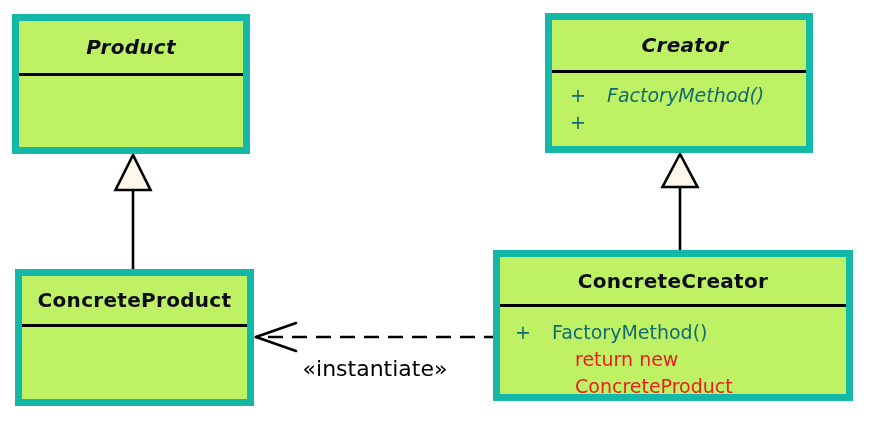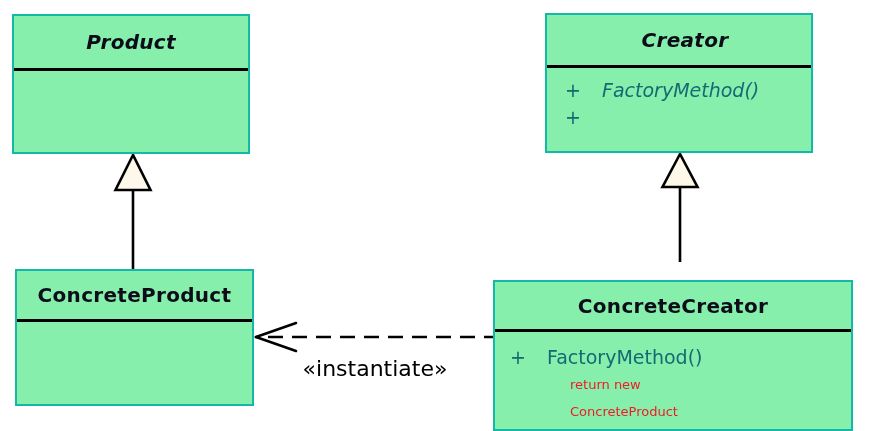--- a/index.html
+++ b/index.html
@@ -16,22 +16,22 @@
     overflow: hidden;
   }
   .edges {
     position: absolute;
     left: 0; top: 0;
     width: 874px; height: 431px;
     pointer-events: none;
   }
   .uml-class {
     position: absolute;
-    background: #86efac;
-    border: 2px solid #14b8a6;
+    background: #bef264;
+    border: 7px solid #14b8a6;
     box-sizing: border-box;
   }
   .uml-class .title {
     border-bottom: 3px solid #000000;
     display: flex;
     align-items: center;
     justify-content: center;
     font-weight: bold;
     font-size: 20px;
     color: #0d0d1a;
@@ -46,33 +46,33 @@
   .method-row {
     display: flex;
     font-size: 19px;
     color: #146973;
     line-height: 27px;
     white-space: nowrap;
   }
   .method-row .vis { display: inline-block; }
   .method-row.abstract .mname { font-style: italic; }
   .note-line {
-    font-size: 13px;
+    font-size: 19px;
     color: #ED1C24;
     line-height: 27px;
     white-space: nowrap;
   }
   
   #box-product        { left: 12px;  top: 14px;  width: 238px; height: 140px; }
   #box-product .title { height: 55px; }
   #box-creator        { left: 545px; top: 13px;  width: 268px; height: 140px; }
   #box-creator .title { height: 53px; padding-left: 12px; }
   #box-concrete-product        { left: 15px;  top: 269px; width: 239px; height: 137px; }
   #box-concrete-product .title { height: 51px; }
-  #box-concrete-creator        { left: 493px; top: 280px; width: 360px; height: 151px; }
+  #box-concrete-creator        { left: 493px; top: 250px; width: 360px; height: 151px; }
   #box-concrete-creator .title { height: 50px; }
   #box-creator .body { padding-left: 18px; padding-top: 9px; }
   #box-creator .vis  { width: 37px; }
   #box-concrete-creator .body { padding-left: 15px; padding-top: 12px; }
   #box-concrete-creator .vis  { width: 37px; }
   #box-concrete-creator .note-line { padding-left: 60px; }
   .edge-label {
     position: absolute;
     left: 290px;
     top: 356px;

